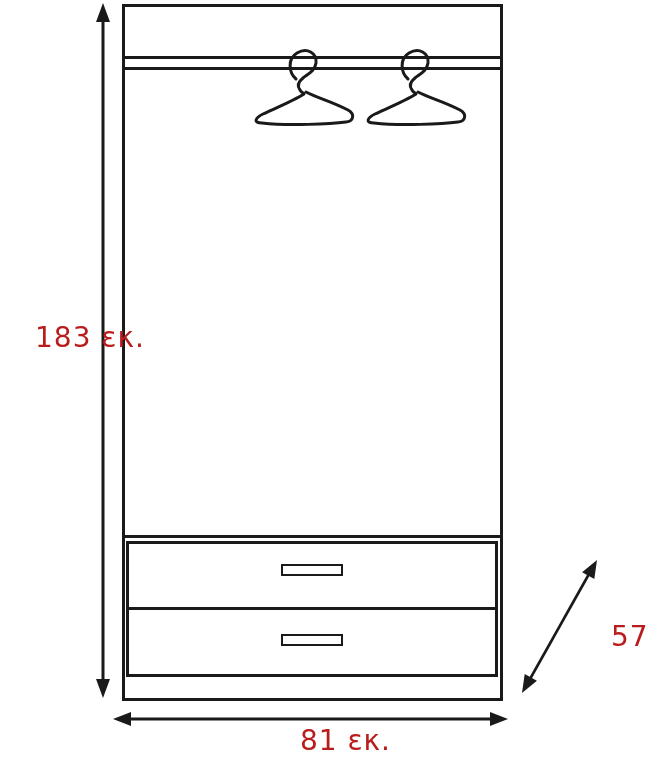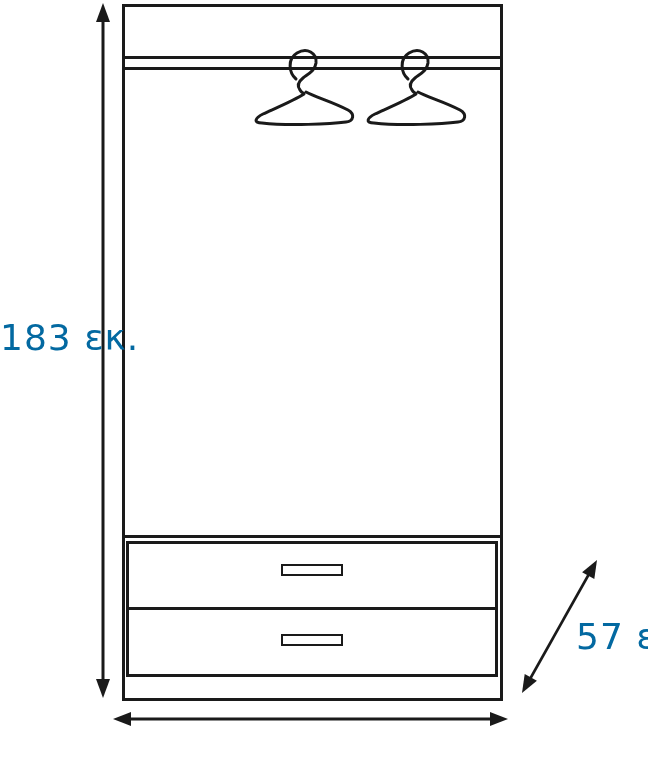--- a/index.html
+++ b/index.html
@@ -26,21 +26,21 @@
     border:3px solid #1a1a1a;box-sizing:border-box;background:#ffffff;
   }
   .drawer-divider{position:absolute;left:0;top:63px;width:100%;height:3px;background:#1a1a1a;}
   .drawer-handle{
     width:62px;height:12px;border:2px solid #1a1a1a;box-sizing:border-box;background:#ffffff;
   }
   .handle-1{left:281px;top:564px;}
   .handle-2{left:281px;top:634px;}
   
   .dim-label{
-    font-size:36px;line-height:30px;letter-spacing:1px;color:#0369a1;white-space:nowrap;
+    font-size:28px;line-height:30px;letter-spacing:1px;color:#b91c1c;white-space:nowrap;padding-left:35px;
   }
   .label-height{left:0px;top:323px;width:98px;text-align:right;}
   .label-width{left:113px;top:726px;width:395px;text-align:center;}
   .label-depth{left:576px;top:622px;text-align:left;}
   
   #overlay{position:absolute;left:0;top:0;width:648px;height:760px;pointer-events:none;}
 </style>
 </head>
 <body>
 
@@ -96,15 +96,16 @@
     </g>
 
     <g>
       <line x1="530" y1="679" x2="589" y2="574" stroke="#1a1a1a" stroke-width="2.6"></line>
       <polygon points="522,693 536.9,680.7 524.7,673.9" fill="#1a1a1a"></polygon>
       <polygon points="597,560 594.3,579.1 582.1,572.3" fill="#1a1a1a"></polygon>
     </g>
   </svg>
 
   <div class="abs dim-label label-height">183 εκ.</div>
+  <div class="abs dim-label label-width">81 εκ.</div>
   <div class="abs dim-label label-depth">57 εκ.</div>
 
 </div>
 
 </body></html>

